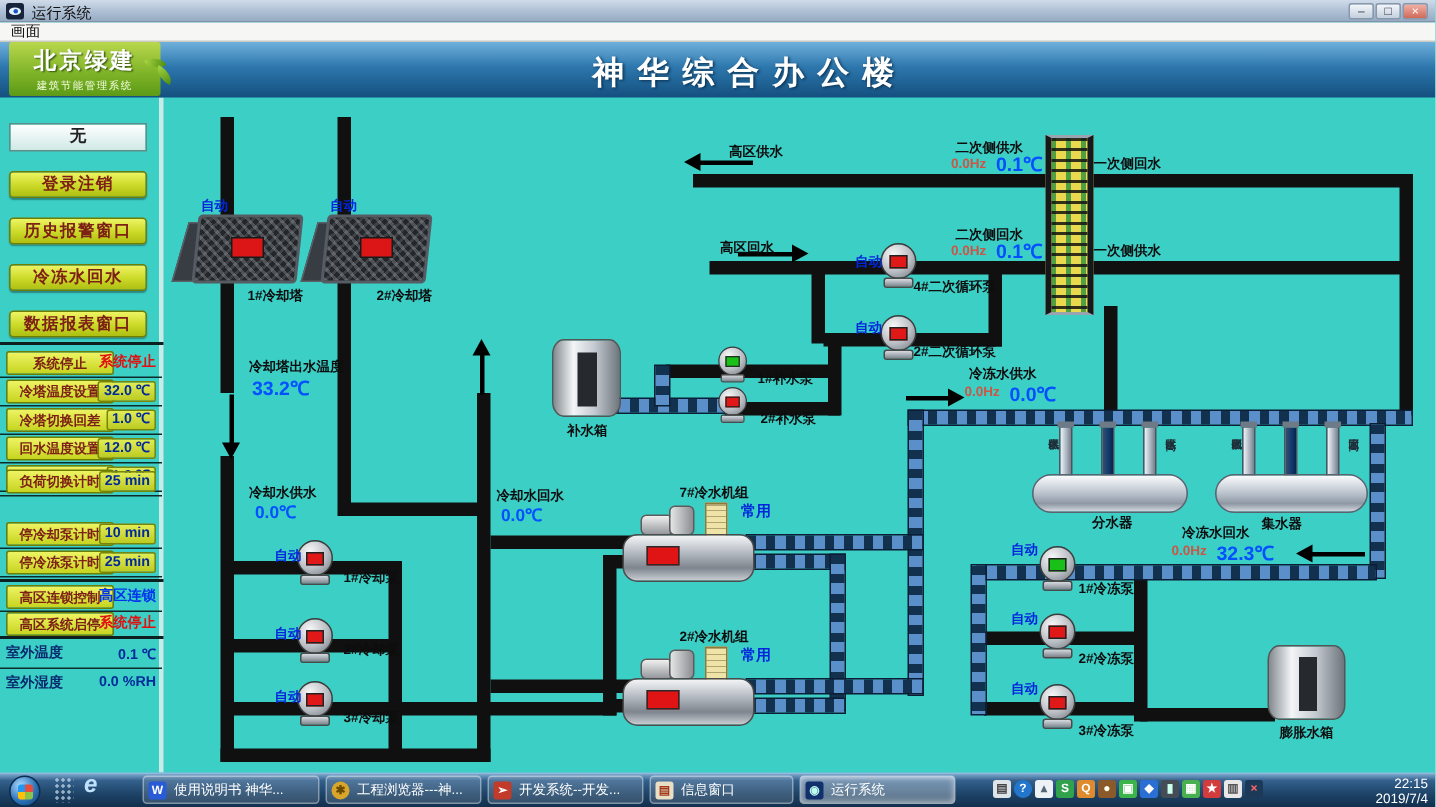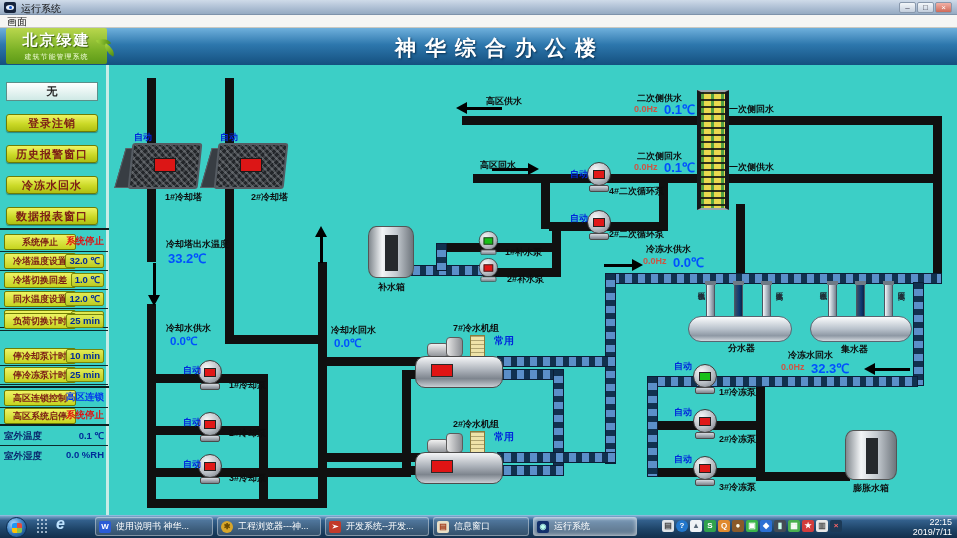--- a/index.html
+++ b/index.html
@@ -481,16 +481,16 @@
   <span class="tray-ico" style="left:732px;background:#8a5a2a;color:#ffe">●</span>
   <span class="tray-ico" style="left:746px;background:#3bb54a;color:#fff">▣</span>
   <span class="tray-ico" style="left:760px;background:#2b6fd4;color:#fff">◆</span>
   <span class="tray-ico" style="left:774px;background:#444c55;color:#cfe">▮</span>
   <span class="tray-ico" style="left:788px;background:#49b04f;color:#fff">▦</span>
   <span class="tray-ico" style="left:802px;background:#d23c3c;color:#fff">★</span>
   <span class="tray-ico" style="left:816px;background:#e8e8e8;color:#555">▥</span>
   <span class="tray-ico" style="left:830px;background:#1c3a57;color:#ff6666">×</span>
   <div id="clock">
     <div>22:15</div>
-    <div>2019/7/11</div>
+    <div>2019/7/4</div>
   </div>
 
 </div>
 
 </body></html>

